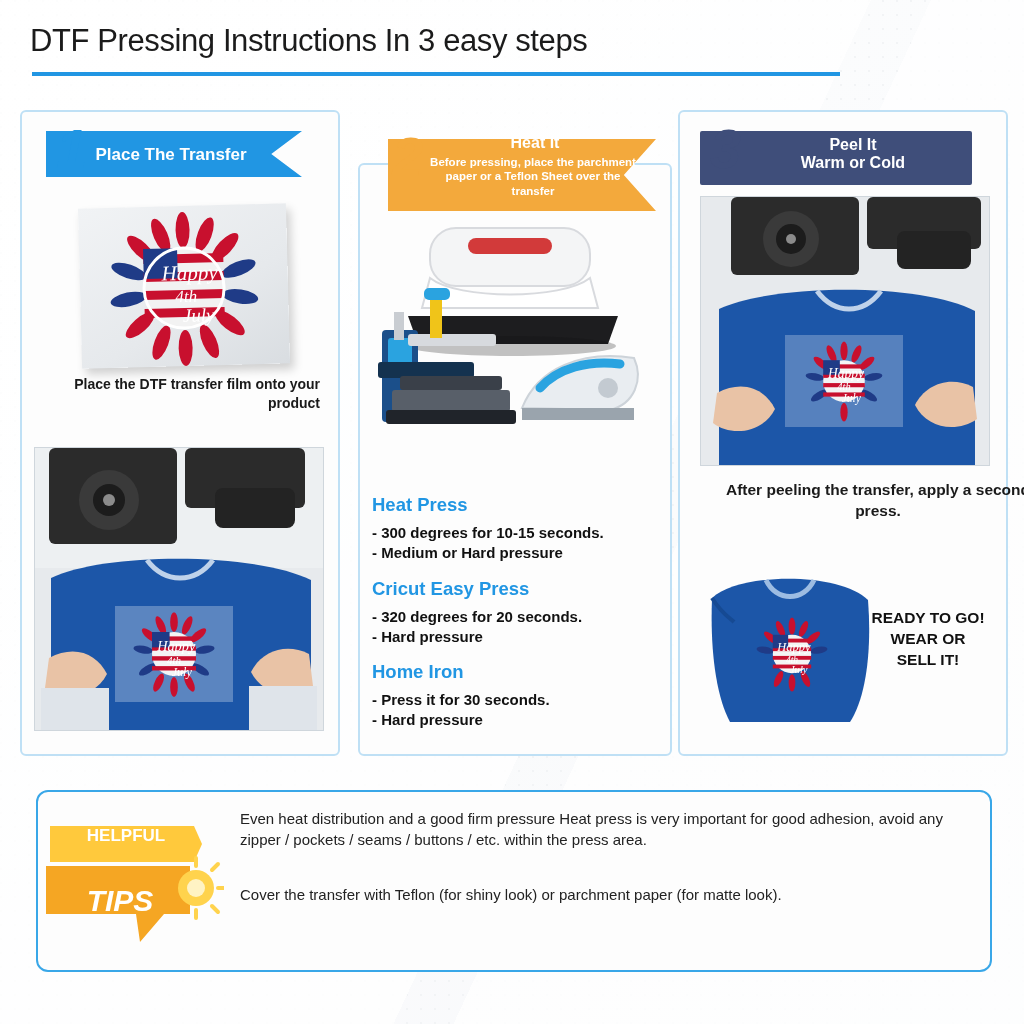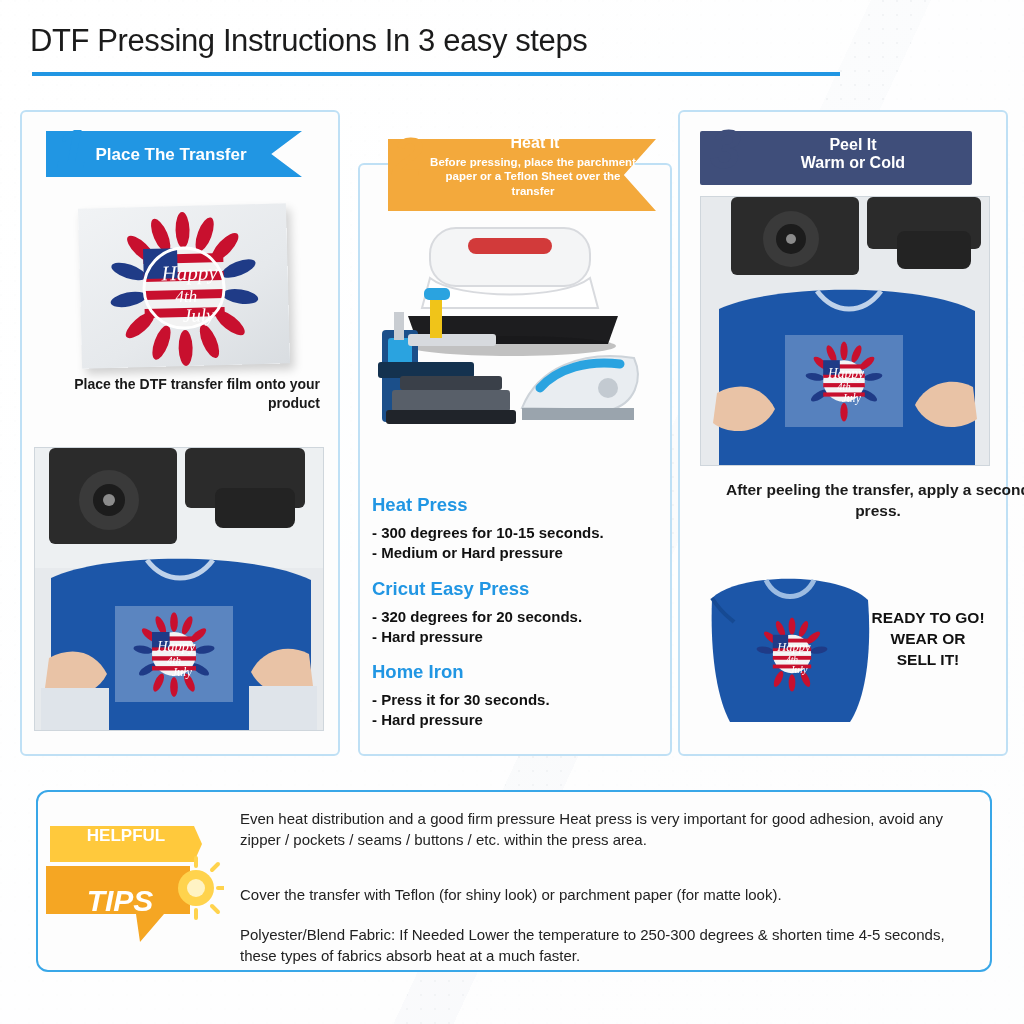--- a/index.html
+++ b/index.html
@@ -470,16 +470,15 @@
         <line x1="152" y1="92" x2="152" y2="100"></line>
       </g>
       <circle cx="152" cy="70" r="9" fill="#fff3c4"></circle>
     </svg>
     <div style="position:absolute; left:16px; top:8px; width:132px; text-align:center; color:#fff; font-weight:bold; font-size:17px;">HELPFUL</div>
     <div style="position:absolute; left:10px; top:46px; width:132px; text-align:center; color:#fff; font-weight:bold; font-size:30px; font-style:italic;margin-top:20px;">TIPS</div>
   </div>
 
   <div class="tipline" id="tip1">Even heat distribution and a good firm pressure Heat press is very important for good adhesion, avoid any zipper / pockets / seams / buttons / etc. within the press area.</div>
   <div class="tipline" id="tip2">Cover the transfer with Teflon (for shiny look) or parchment paper (for matte look).</div>
-  <div class="tipline" id="tip3">Polyester/Blend Fabric: If Needed Lower the temperature to 250-300 degrees &amp; shorten time 4-5 seconds, these types of fabrics absorb heat at a much faster.</div>
 
  </div>
 </div>
 
 </body></html>

